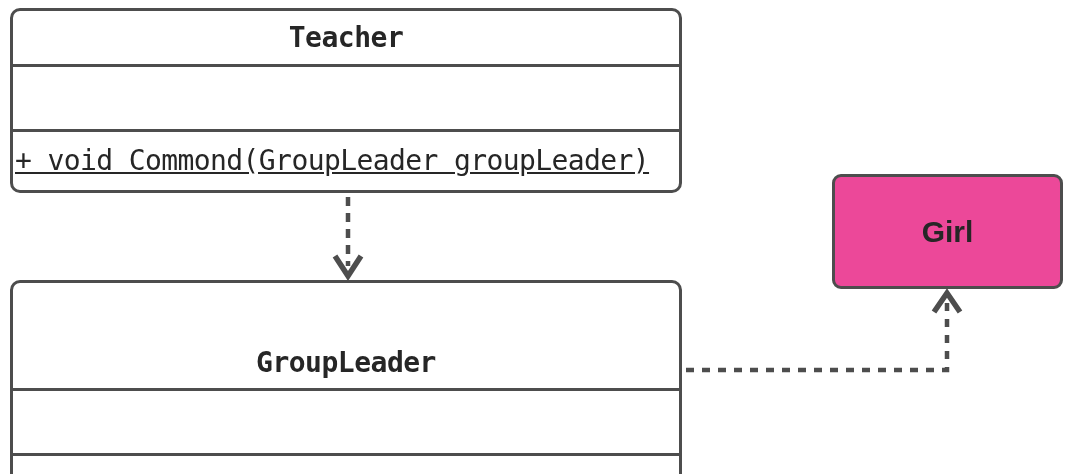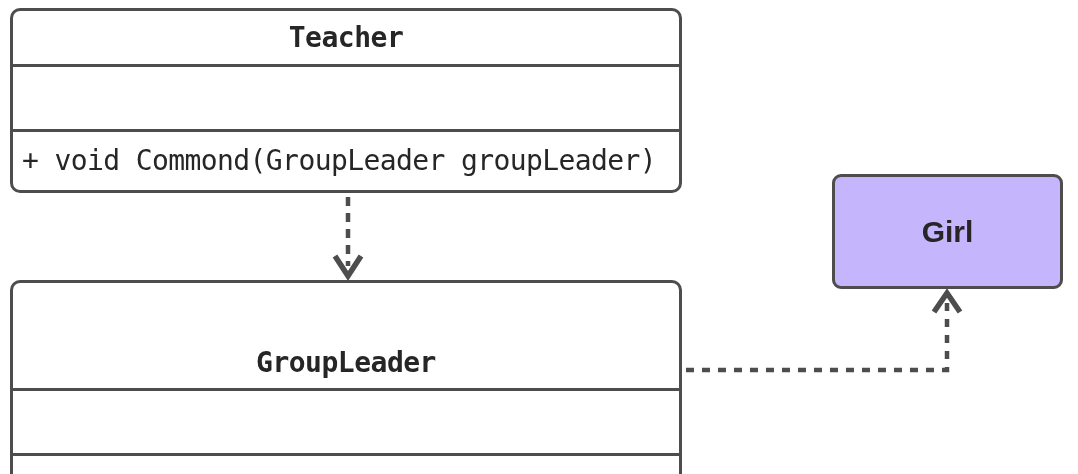--- a/index.html
+++ b/index.html
@@ -40,33 +40,34 @@
   .uml-attrs {
     box-sizing: border-box;
     height: 65px;
     border-bottom: 3.5px solid #4d4d4d;
   }
   .uml-methods {
     box-sizing: border-box;
     flex: 1;
     display: flex;
     align-items: center;
-    padding-left: 9px;
+    padding-left: 2px;
     font-size: 28px;
     letter-spacing: -0.6px;
     white-space: pre;
     color: #262626;
+    text-decoration: underline;
   }
   
   .uml-simple {
     position: absolute;
     box-sizing: border-box;
     border: 3.5px solid #4d4d4d;
     border-radius: 9px;
-    background: #c4b5fd;
+    background: #ec4899;
     display: flex;
     align-items: center;
     justify-content: center;
     font-family: "Liberation Sans", sans-serif;
     font-weight: bold;
     font-size: 30px;
     color: #262626;
   }
   .arrows {
     position: absolute;

